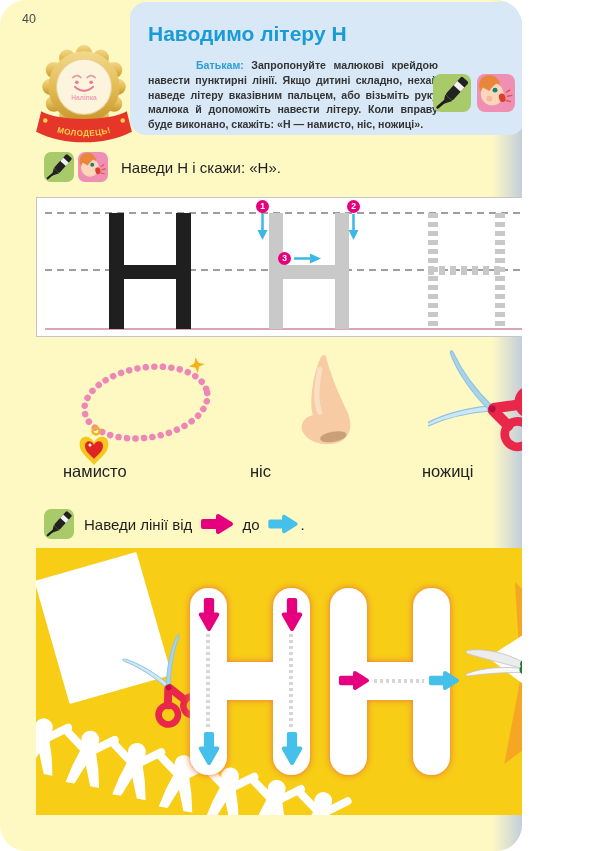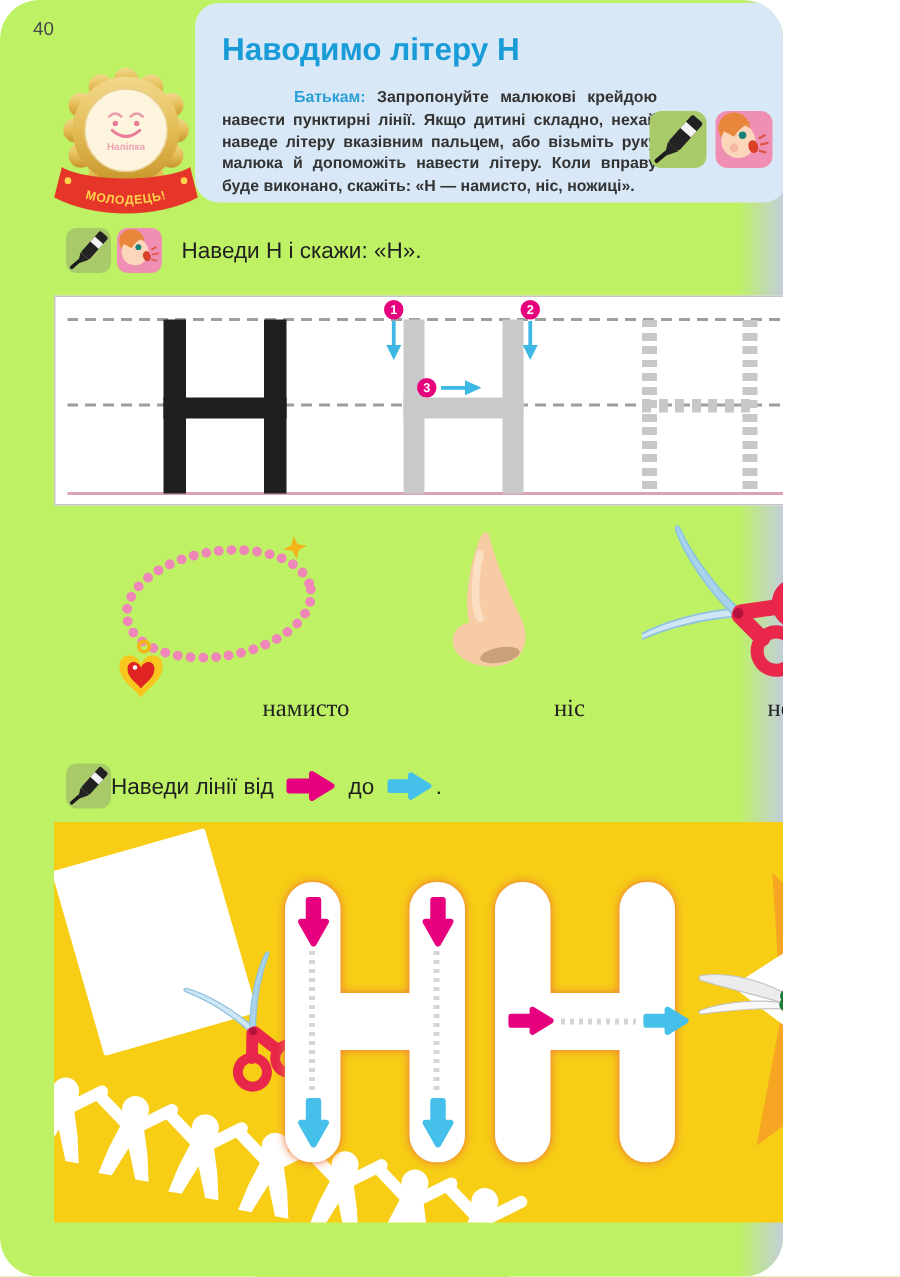--- a/index.html
+++ b/index.html
@@ -1,17 +1,17 @@
 <!DOCTYPE html>
 <html><head>
 <meta charset="utf-8">
 <style>
   html,body{margin:0;padding:0;}
   body{font-family:"Liberation Sans",sans-serif;background:#ffffff;}
-  .page{position:relative;width:522px;height:851px;background:#bef264;overflow:hidden;border-radius:26px;}
+  .page{position:relative;width:522px;height:851px;background:#fef9c3;overflow:hidden;border-radius:26px;}
   .abs{position:absolute;}
 
   
   .edge-shade{position:absolute;top:0;right:0;width:30px;height:851px;
     background:linear-gradient(to right, rgba(191,203,217,0), #c3cedb);}
 
   .page-number{position:absolute;left:22px;top:12px;font-size:12.5px;color:#4a4a4a;}
 
   
   .header-panel{position:absolute;left:130px;top:2px;width:395px;height:133px;
@@ -39,21 +39,21 @@
   .h-black{background:#1f1f1f;}
   .h-gray{background:#c9c9c9;}
   .dotcol{position:absolute;width:10px;
     background:repeating-linear-gradient(to bottom,#c8c8c8 0 5px,transparent 5px 9px);}
   .dotrow{position:absolute;height:9px;
     background:repeating-linear-gradient(to right,#c8c8c8 0 6px,transparent 6px 11px);}
   .step-dot{position:absolute;width:13px;height:13px;border-radius:50%;background:#e6007e;
     color:#fff;font-size:8.5px;font-weight:bold;text-align:center;line-height:13px;}
 
   
-  .vocab-label{position:absolute;top:462px;font-size:16.5px;color:#222;text-align:right;font-family:Liberation Serif, serif;}
+  .vocab-label{position:absolute;top:462px;font-size:16.5px;color:#222;text-align:left;}
 
   
   .activity-box{position:absolute;left:36px;top:548px;width:529px;height:267px;
     background:#f7cd16;overflow:hidden;}
   .activity-caption{position:absolute;left:0;top:10px;width:100%;text-align:center;
     font-size:16px;color:#222;}
   .paper-sheet{position:absolute;left:14px;top:16px;width:106px;height:128px;background:#fff;
     border-radius:2px;transform:rotate(-16deg);}
   .bigH{filter:drop-shadow(0 0 3px rgba(235,120,60,.75)) drop-shadow(0 0 1px rgba(235,120,60,.5));}
   .trace-dots-v{position:absolute;width:4px;
@@ -252,21 +252,21 @@
         <circle cx="50" cy="52" r="3" fill="#b3123d"></circle>
       </g>
     </svg>
 
     <div class="vocab-label" style="left:63px;width:170px;">намисто</div>
     <div class="vocab-label" style="left:250px;width:140px;">ніс</div>
     <div class="vocab-label" style="left:422px;width:140px;">ножиці</div>
   </div>
 
   <div class="abs" style="left:44px;top:509px;">
-    <div style="display:flex;align-items:center;">
+    <div style="display:flex;gap:10px;align-items:center;">
       <div class="sq-icon small icon-green">
         <svg width="30" height="30" viewBox="0 0 40 40">
           <path d="M5,35 L12,29" stroke="#1a1a1a" stroke-width="3" stroke-linecap="round" fill="none"></path>
           <g transform="rotate(42 22 19)">
             <rect x="17" y="1" width="10" height="26" rx="2" fill="#222"></rect>
             <polygon points="17,27 27,27 22,36" fill="#222"></polygon>
             <rect x="17" y="8" width="10" height="6" fill="#f2f2f2"></rect>
           </g>
         </svg>
       </div>

